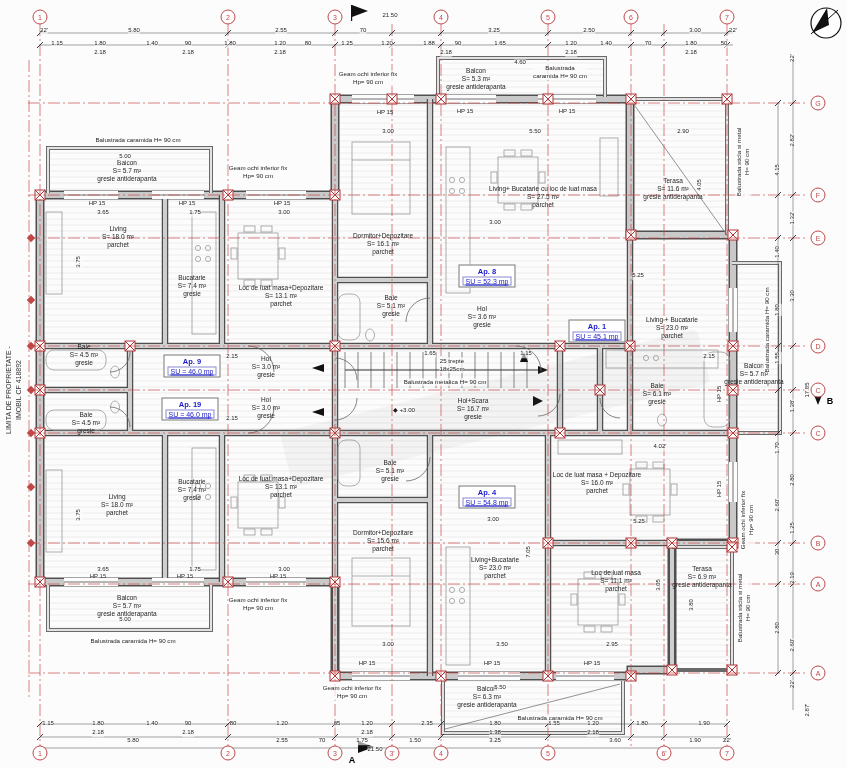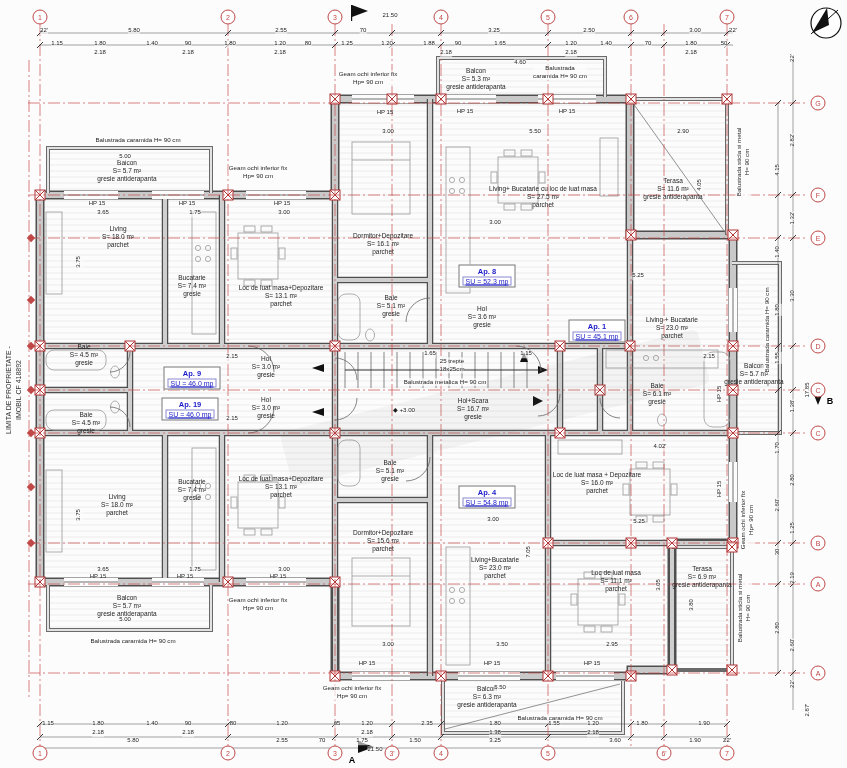--- a/index.html
+++ b/index.html
@@ -310,21 +310,21 @@
       <line x1="790" y1="676" x2="796" y2="670" class="tick"></line>
     </svg>
 
   <div class="water"></div>
 
   <div class="side">
     <span>LIMITA DE PROPRIETATE -</span>
     <span>IMOBIL CF 418892</span>
   </div>
 
-<div class="apt" style="position: absolute; left: 192px; top: 378px;">
+<div class="apt" style="position: absolute; left: 192px; top: 366px;">
       <span class="a1">Ap. 9</span>
       <span class="a2">SU = 46.0 mp</span>
     </div>
     <div class="apt" style="position: absolute; left: 190px; top: 409px;">
       <span class="a1">Ap. 19</span>
       <span class="a2">SU = 46.0 mp</span>
     </div>
     <div class="apt" style="position: absolute; left: 487px; top: 276px;">
       <span class="a1">Ap. 8</span>
       <span class="a2">SU = 52.3 mp</span>

